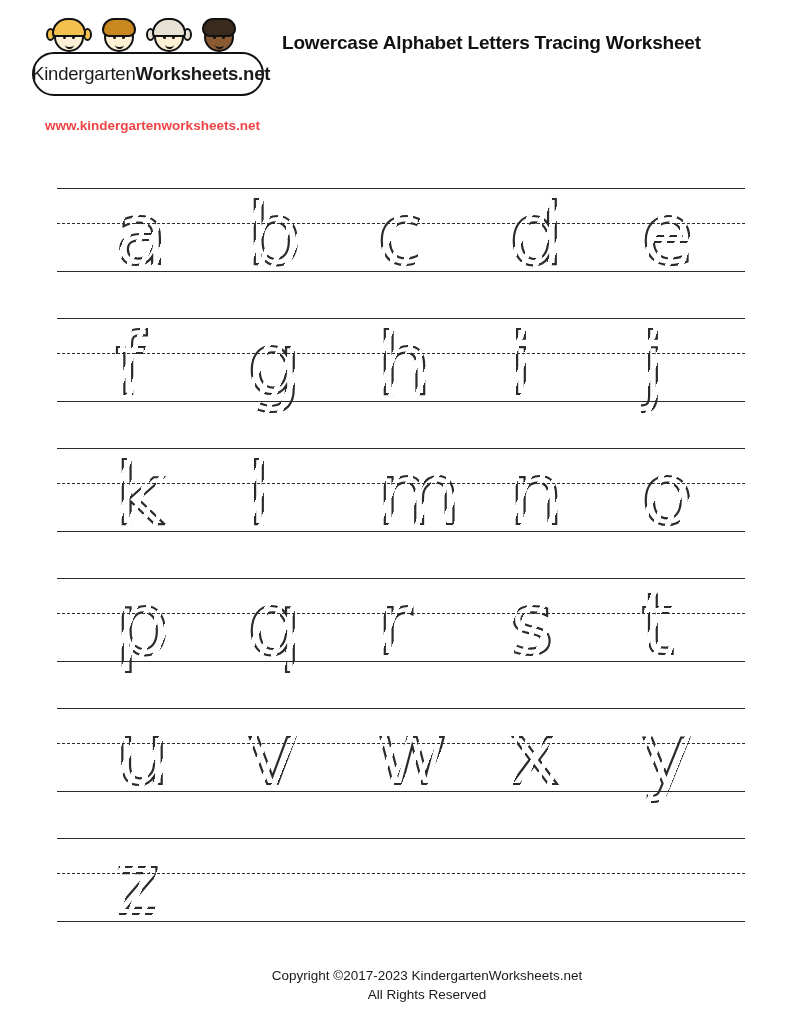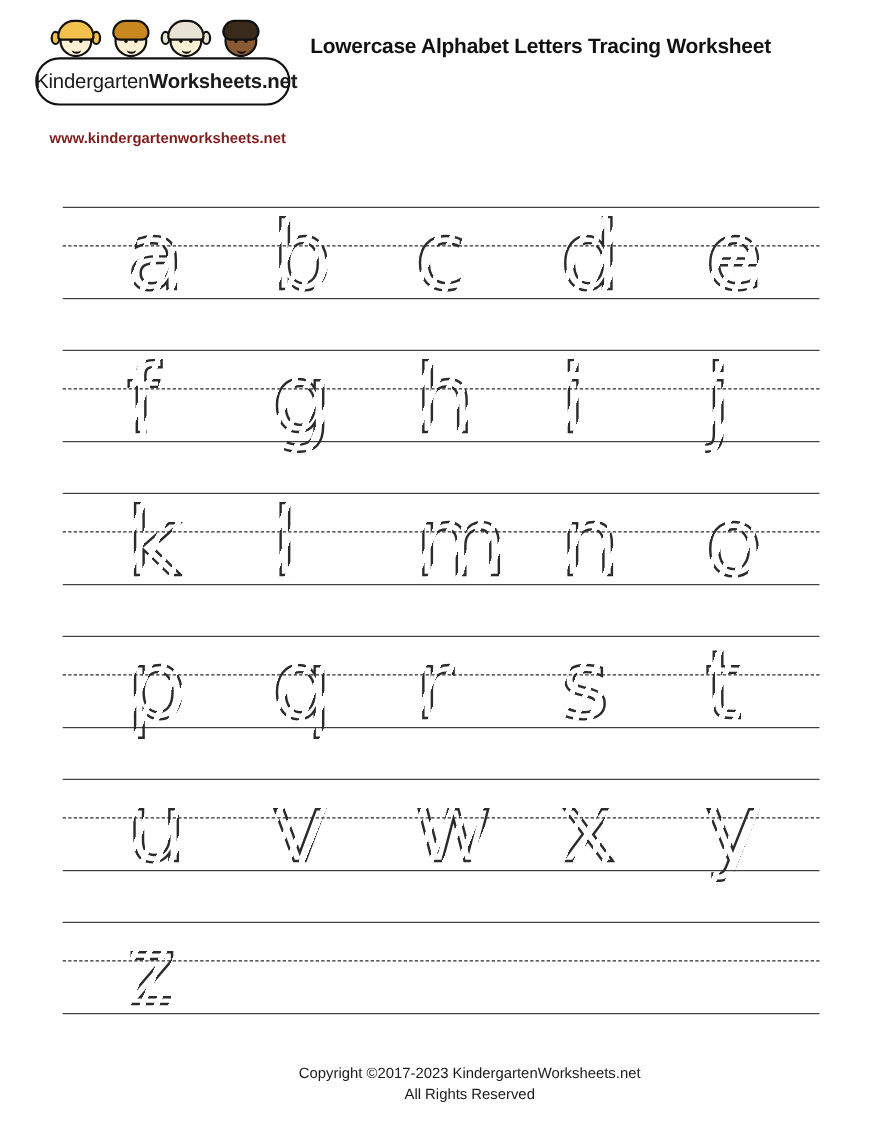--- a/index.html
+++ b/index.html
@@ -135,21 +135,21 @@
   #kid4 .hair { background: #3a2a1c; border-radius: 17px 17px 12px 12px; }
 
   #site-url {
     position: absolute;
     left: 25px;
     top: 118px;
     width: 255px;
     text-align: center;
     font-size: 13.5px;
     font-weight: bold;
-    color: #7f1d1d;
+    color: #ef4444;
   }
 
   #worksheet-title {
     position: absolute;
     left: 282px;
     top: 32px;
     width: 500px;
     font-size: 19px;
     font-weight: bold;
     letter-spacing: -0.2px;

